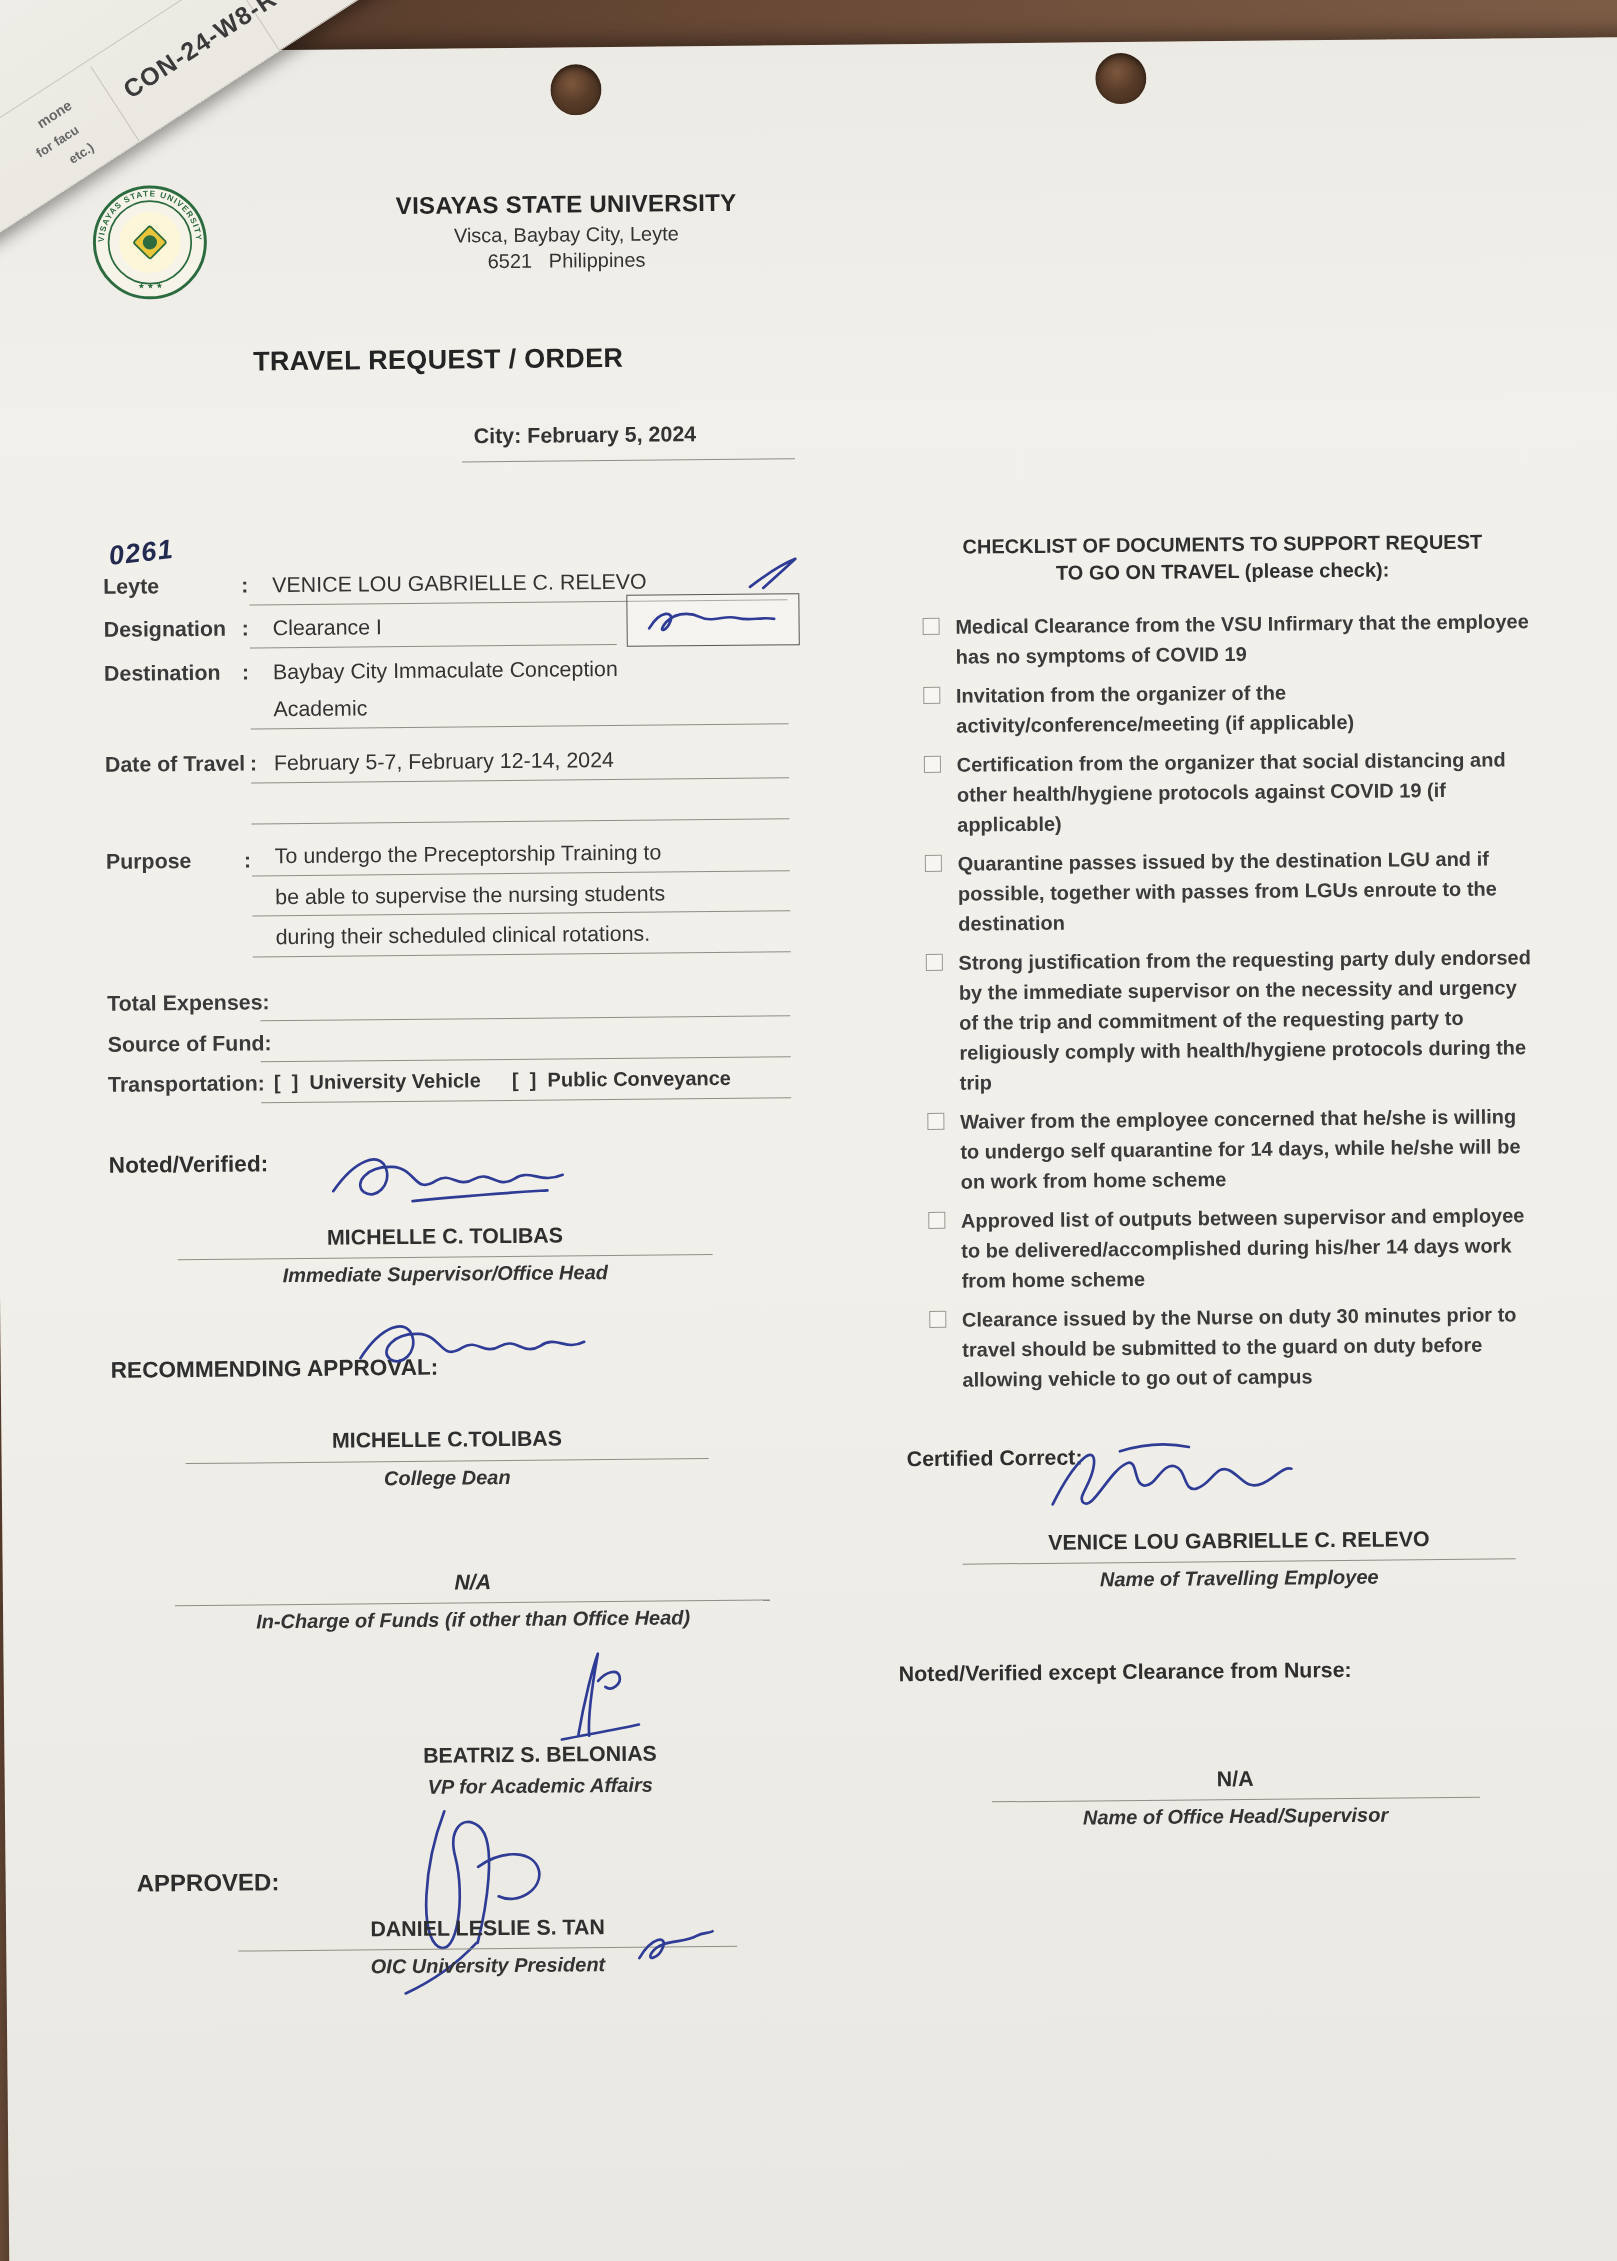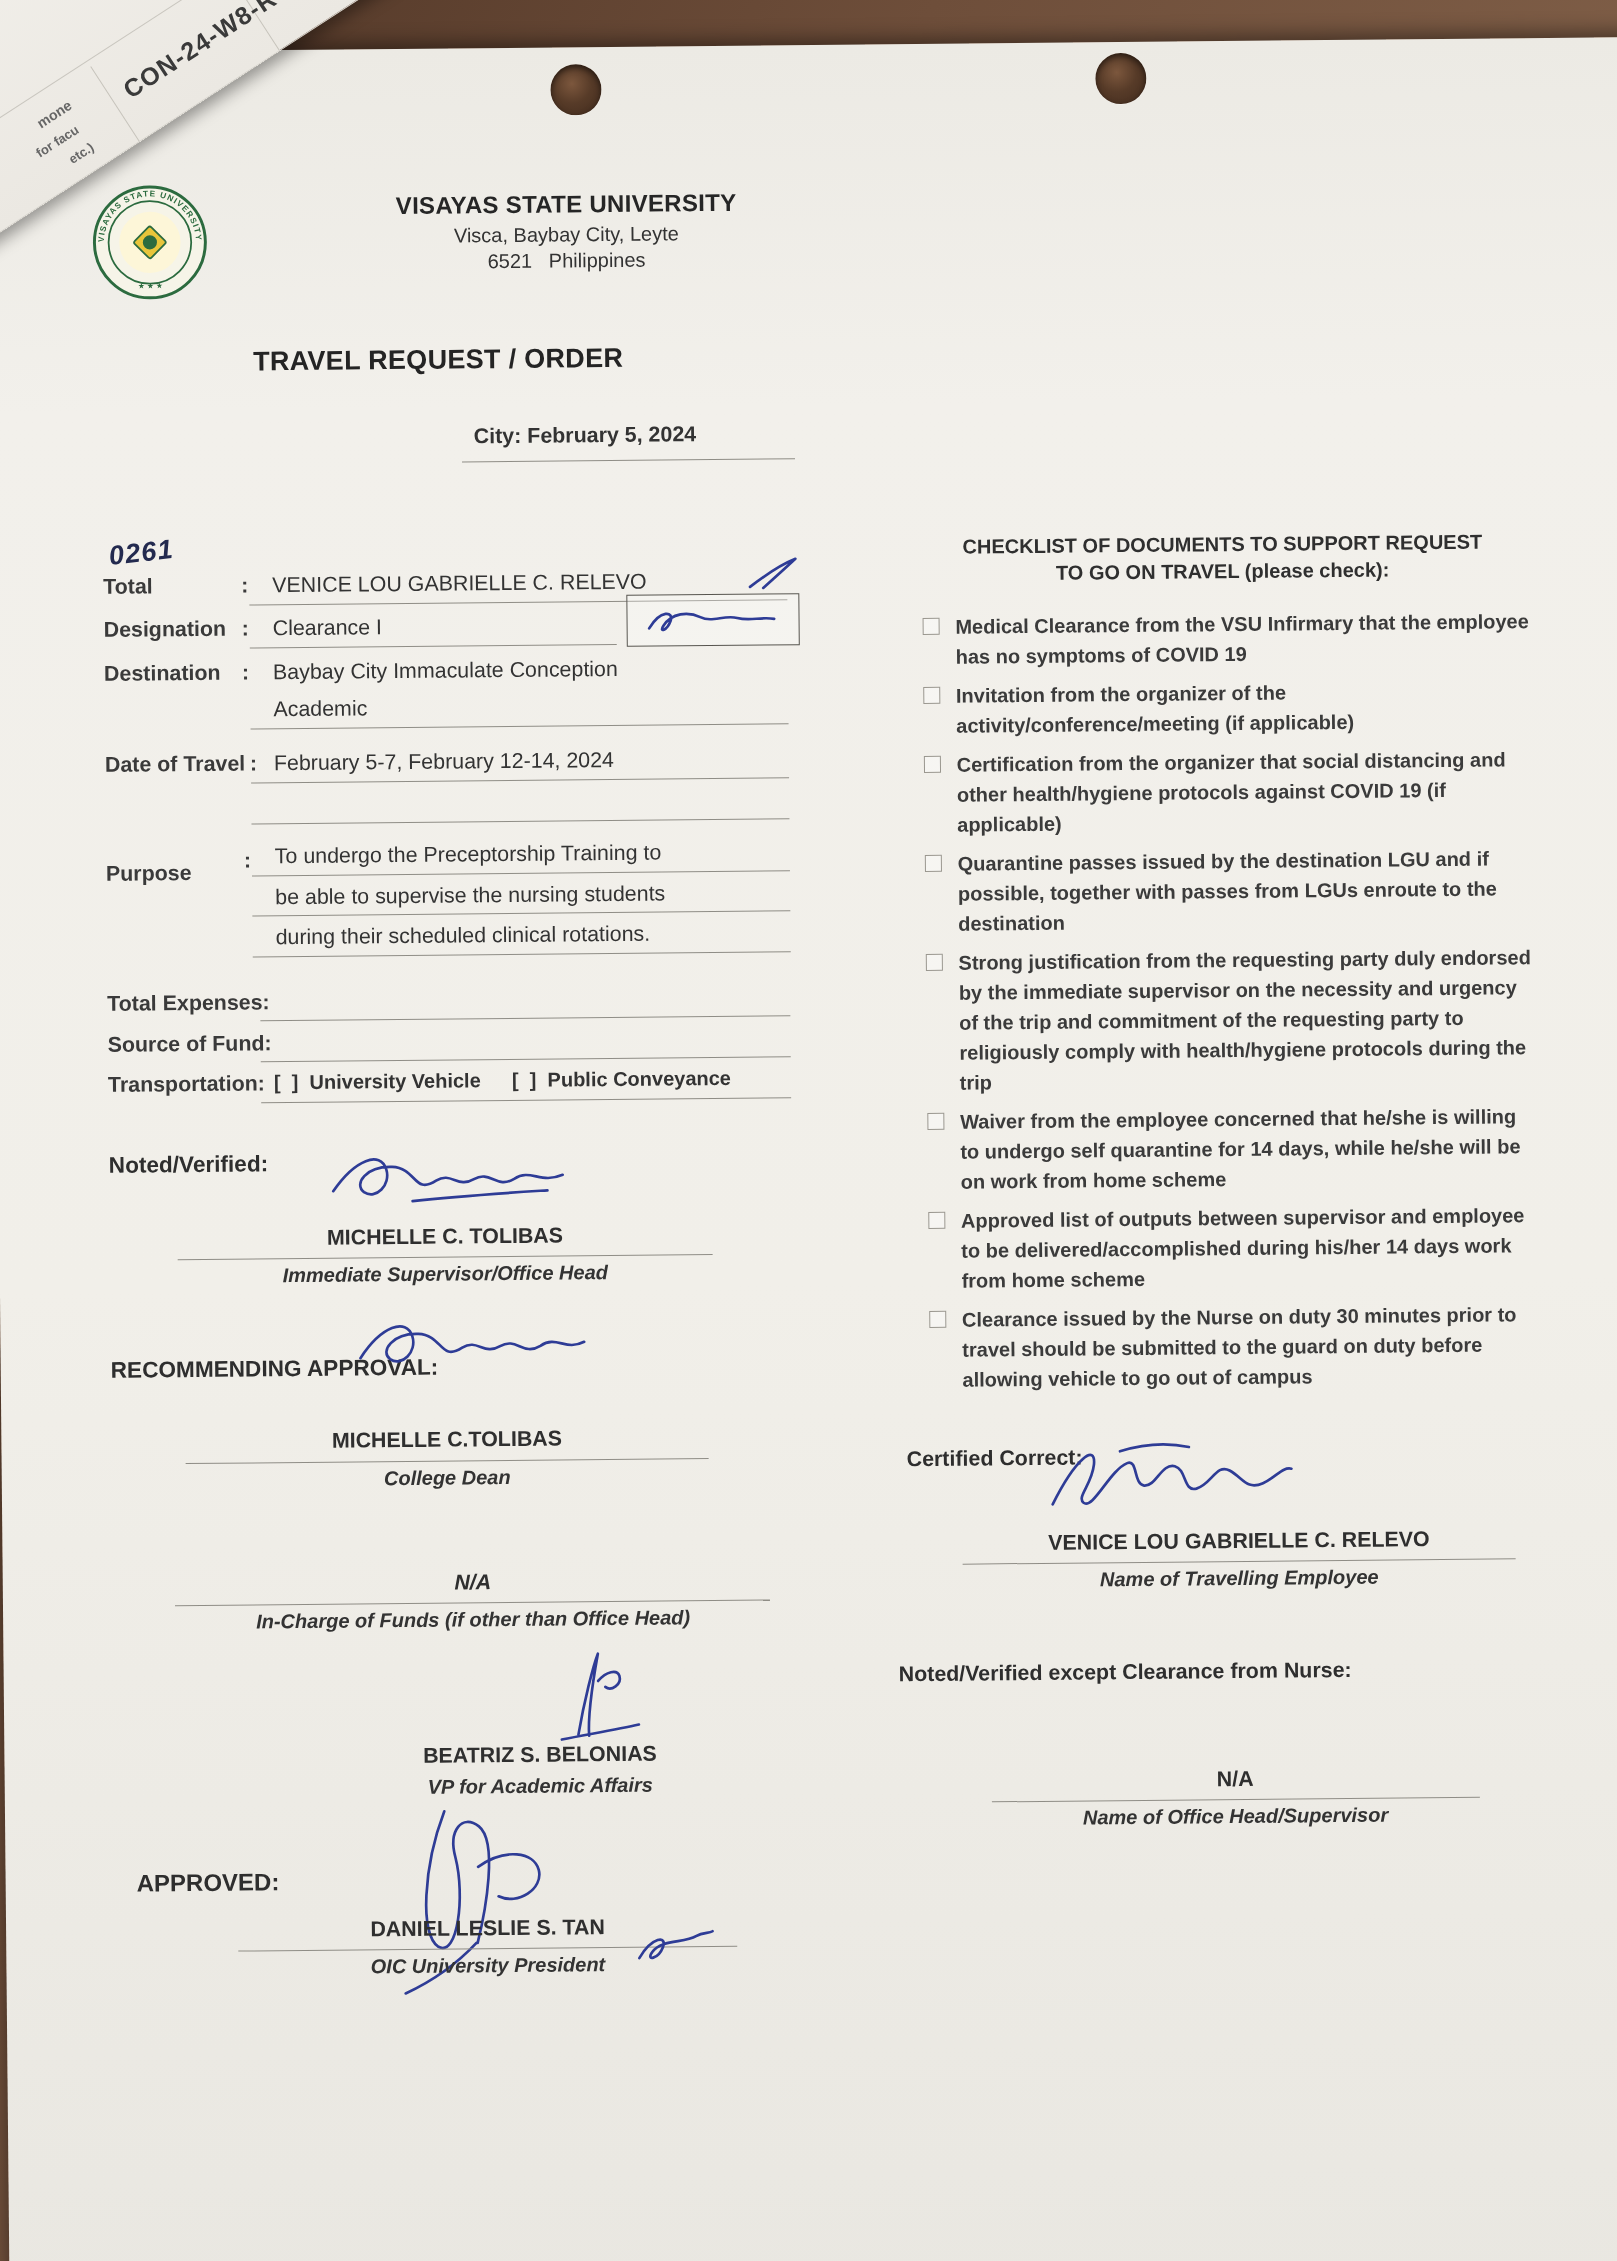--- a/index.html
+++ b/index.html
@@ -75,21 +75,21 @@
     <div class="abs" style="left:482px;top:376px;font-size:21.4px;">
       <span style="font-weight:600;">City:</span>
       <span style="font-weight:700;">February 5, 2024</span>
     </div>
     <div class="abs rule" style="left:470px;top:413px;width:333px;"></div>
 
     <div class="abs ref" style="left:116px;top:486px;">0261</div>
 
     <div class="abs" style="left:110px;top:523px;width:702px;height:565px;">
 
-      <span class="abs lbl" style="left:0;top:0;">Total</span>
+      <span class="abs lbl" style="left:0;top:0;">Leyte</span>
       <span class="abs colon" style="left:138px;top:0;">:</span>
       <span class="abs val" style="left:169px;top:0;">VENICE LOU GABRIELLE C. RELEVO</span>
       <div class="abs rule" style="left:146px;top:31px;width:538px;"></div>
       <svg class="sig" style="left:642px;top:-13px;" width="54" height="36" viewBox="0 0 90 60">
         <path d="M8,52 C32,34 58,16 84,6 C62,26 44,42 30,54"></path>
       </svg>
 
       <span class="abs lbl" style="left:0;top:43px;">Designation</span>
       <span class="abs colon" style="left:138px;top:43px;">:</span>
       <span class="abs val" style="left:169px;top:43px;">Clearance I</span>
@@ -106,21 +106,21 @@
       <span class="abs val" style="left:169px;top:124px;">Academic</span>
       <div class="abs rule" style="left:146px;top:155px;width:538px;"></div>
 
       <span class="abs lbl" style="left:0;top:178px;">Date of Travel</span>
       <span class="abs colon" style="left:145px;top:178px;">:</span>
       <span class="abs val" style="left:169px;top:178px;">February 5-7, February 12-14, 2024</span>
       <div class="abs rule" style="left:146px;top:209px;width:538px;"></div>
 
       <div class="abs rule" style="left:146px;top:250px;width:538px;"></div>
 
-      <span class="abs lbl" style="left:0;top:275px;margin-top:12px;">Purpose</span>
+      <span class="abs lbl" style="left:0;top:275px;">Purpose</span>
       <span class="abs colon" style="left:138px;top:275px;">:</span>
       <span class="abs val" style="left:169px;top:271px;">To undergo the Preceptorship Training to</span>
       <div class="abs rule" style="left:146px;top:302px;width:538px;"></div>
       <span class="abs val" style="left:169px;top:312px;">be able to supervise the nursing students</span>
       <div class="abs rule" style="left:146px;top:342px;width:538px;"></div>
       <span class="abs val" style="left:169px;top:352px;">during their scheduled clinical rotations.</span>
       <div class="abs rule" style="left:146px;top:383px;width:538px;"></div>
 
       <span class="abs lbl" style="left:0;top:417px;font-weight:700;">Total Expenses:</span>
       <div class="abs rule" style="left:153px;top:447px;width:530px;"></div>

